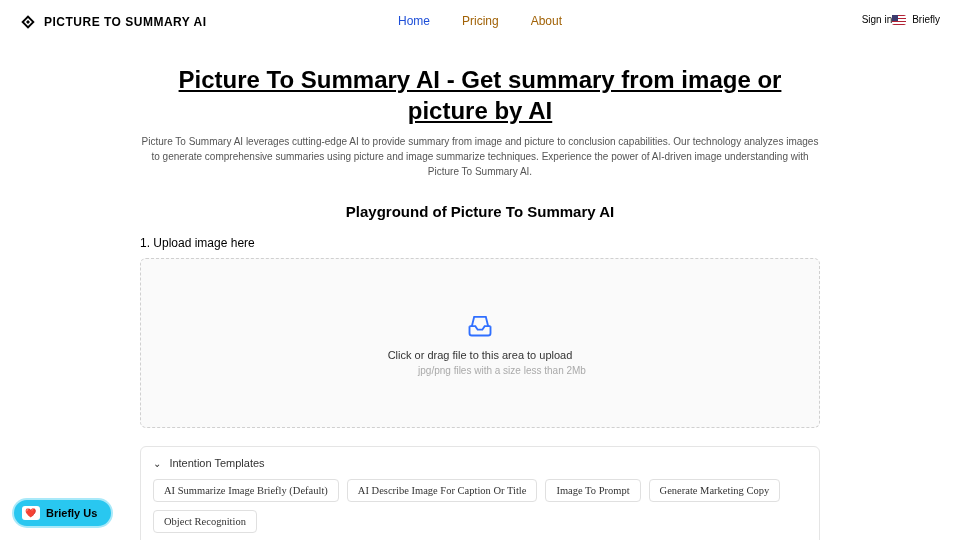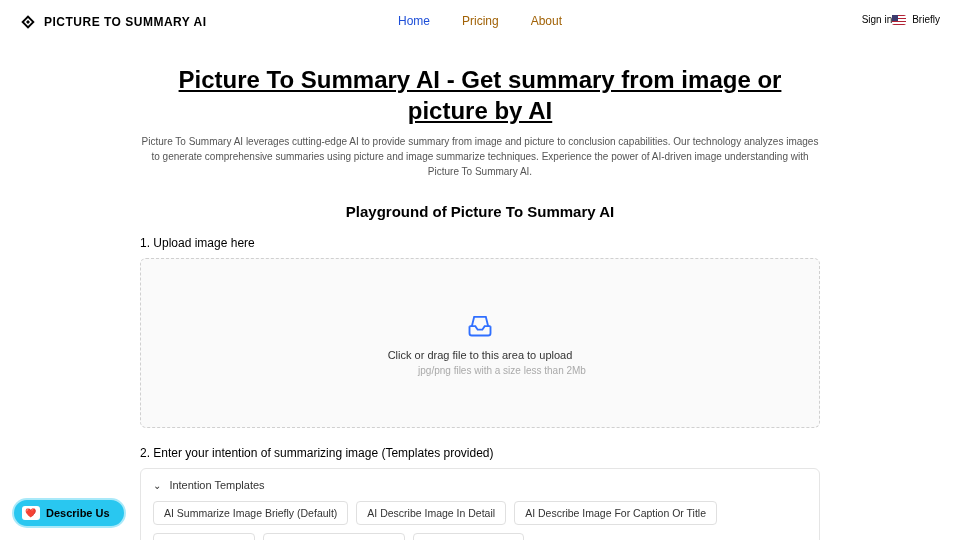--- a/index.html
+++ b/index.html
@@ -20,21 +20,21 @@
 h2 { font-size: 15px; font-weight: 800; text-align: center; margin-bottom: 16px; }
 .step-label { font-size: 12px; margin-bottom: 8px; }
 .upload-box { border: 1px dashed #d0d0d0; border-radius: 6px; background: #fafafa; height: 170px; display: flex; flex-direction: column; align-items: center; justify-content: center; cursor: pointer; margin-bottom: 18px; }
 .upload-icon { color: #2f6fff; margin-bottom: 10px; }
 .upload-text { font-size: 11px; color: #333; margin-bottom: 4px; }
 .upload-hint { font-size: 10px; color: #aaa; padding-left: 44px; }
 .panel { border: 1px solid #e5e5e5; border-radius: 6px; padding: 10px 12px; }
 .templates-header { display: flex; align-items: center; gap: 8px; font-size: 11px; color: #333; margin-bottom: 10px; cursor: pointer; }
 .chev { font-size: 10px; }
 .chips { display: flex; flex-wrap: wrap; gap: 8px; margin-bottom: 10px; }
-.chip { border: 1px solid #e0e0e0; border-radius: 4px; padding: 5px 10px; font-size: 10.5px; color: #333; background: #fff; cursor: pointer; }
+.chip { border: 1px solid #e0e0e0; border-radius: 4px; padding: 5px 10px; font-size: 10.5px; color: #333; background: #fff; cursor: pointer; font-family: Liberation Serif, serif; }
 .support { position: fixed; left: 12px; bottom: 12px; background: #29c7f0; color: #000; border-radius: 18px; padding: 6px 14px 6px 8px; display: flex; align-items: center; gap: 6px; font-size: 11px; font-weight: 600; border: 2px solid rgba(255,255,255,0.6); cursor: pointer; }
 .heart-badge { width: 18px; height: 14px; background: #fff; border-radius: 3px; display: flex; align-items: center; justify-content: center; font-size: 9px; }
 </style>
 </head>
 <body>
 
 <div class="header">
   <div class="brand">
     <svg class="brand-icon" viewBox="0 0 24 24">
         <path d="M12 2 L22 12 L12 22 L2 12 Z" fill="#000"></path>
@@ -66,34 +66,32 @@
   <div class="upload-box">
     <svg class="upload-icon" width="28" height="28" viewBox="0 0 24 24" fill="none" stroke="currentColor" stroke-width="1.6">
         <path d="M3 13 L3 19 A2 2 0 0 0 5 21 L19 21 A2 2 0 0 0 21 19 L21 13"></path>
         <path d="M3 13 L8 13 L10 16 L14 16 L16 13 L21 13"></path>
         <path d="M5 13 L7 5 L17 5 L19 13"></path>
       </svg>
     <div class="upload-text">Click or drag file to this area to upload</div>
     <div class="upload-hint">jpg/png files with a size less than 2Mb</div>
   </div>
 
-  <div class="step-label">2. Enter your intention of summarizing image (Templates provided)</div>
   <div class="panel">
     <div class="templates-header">
       <span class="chev">⌄</span>
       <span>Intention Templates</span>
     </div>
     <div class="chips">
       <button class="chip">AI Summarize Image Briefly (Default)</button>
-      <button class="chip">AI Describe Image In Detail</button>
       <button class="chip">AI Describe Image For Caption Or Title</button>
       <button class="chip">Image To Prompt</button>
       <button class="chip">Generate Marketing Copy</button>
       <button class="chip">Object Recognition</button>
     </div>
 
   </div>
 </div>
 
 <div class="support">
   <span class="heart-badge">❤️</span>
-  <span>Describe Us</span>
+  <span>Briefly Us</span>
 </div>
 
 </body></html>

